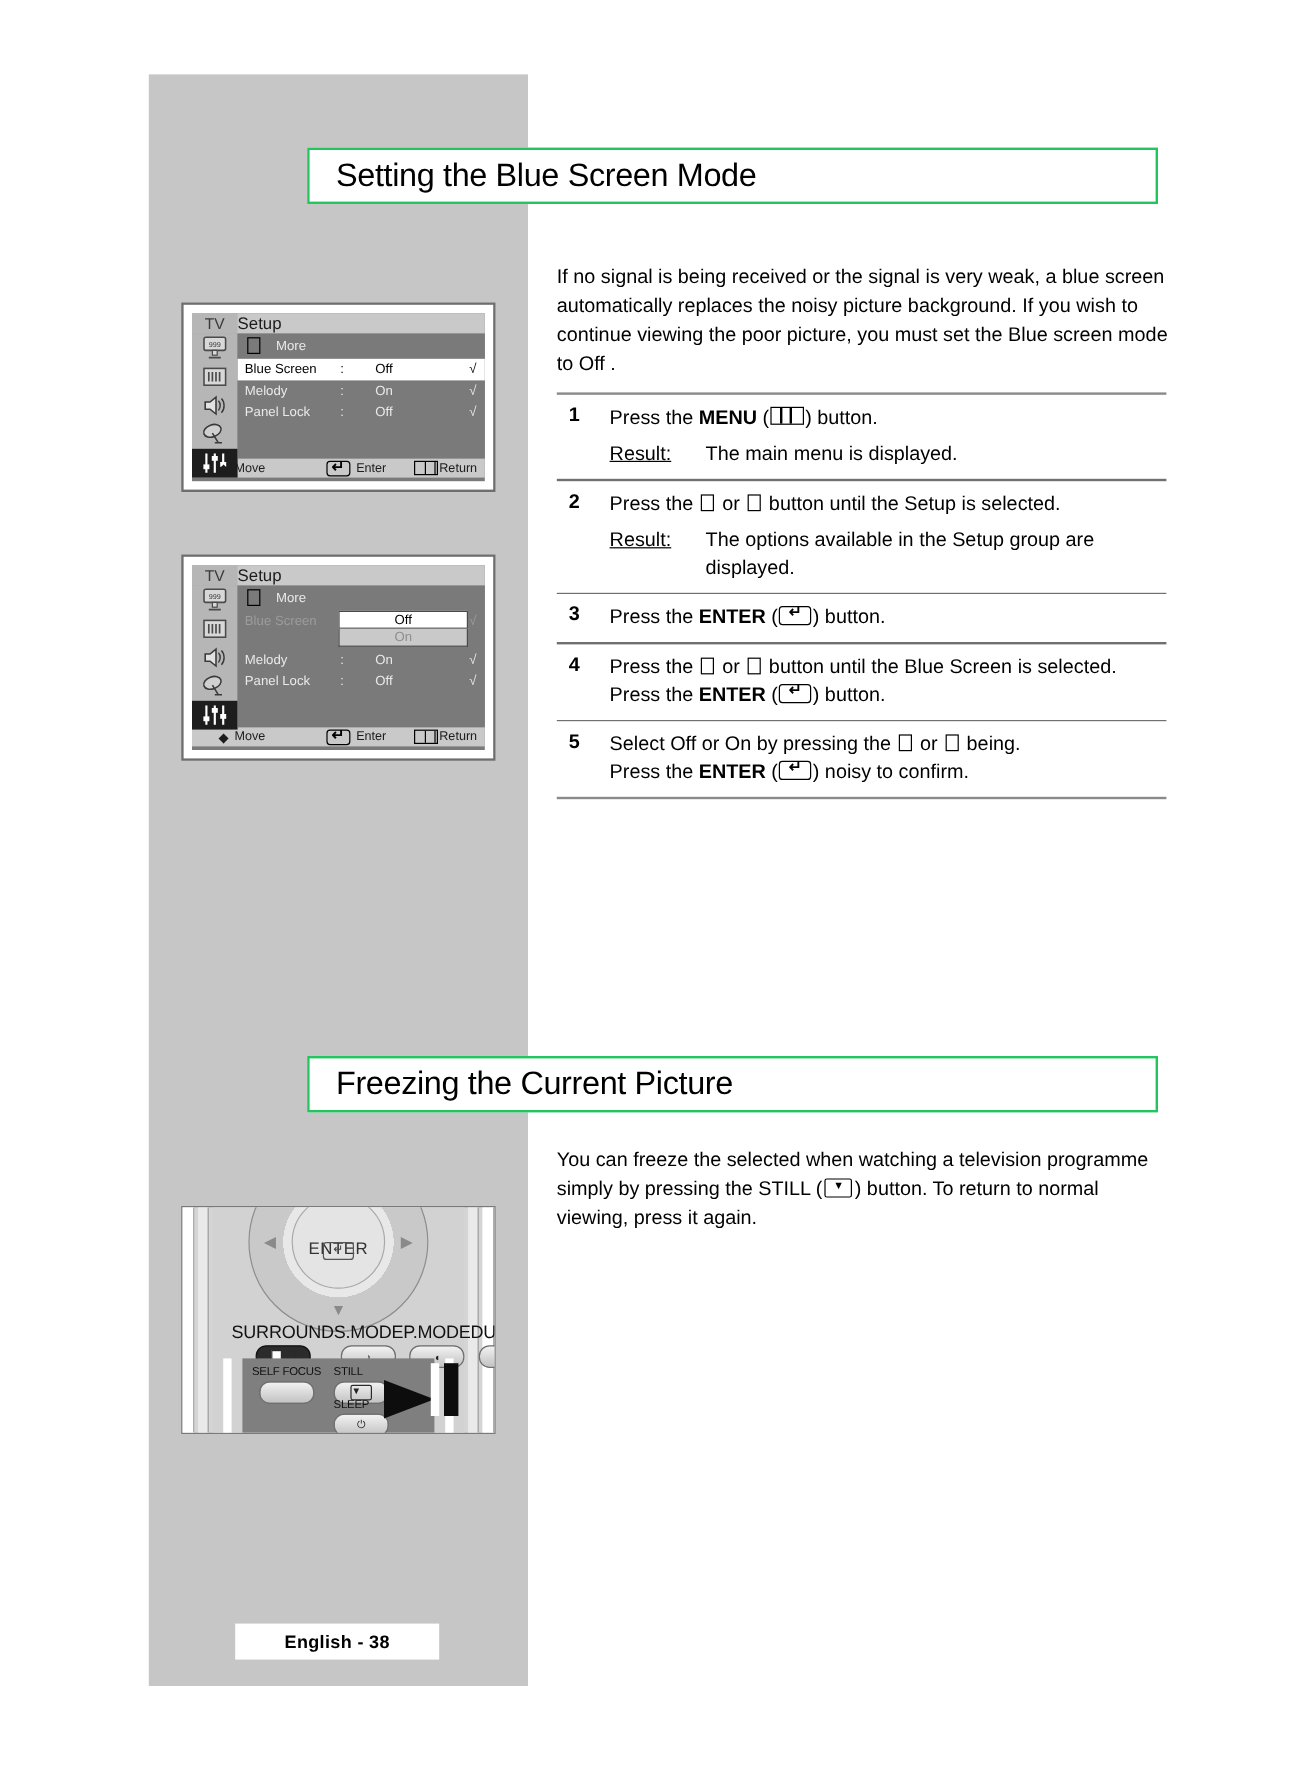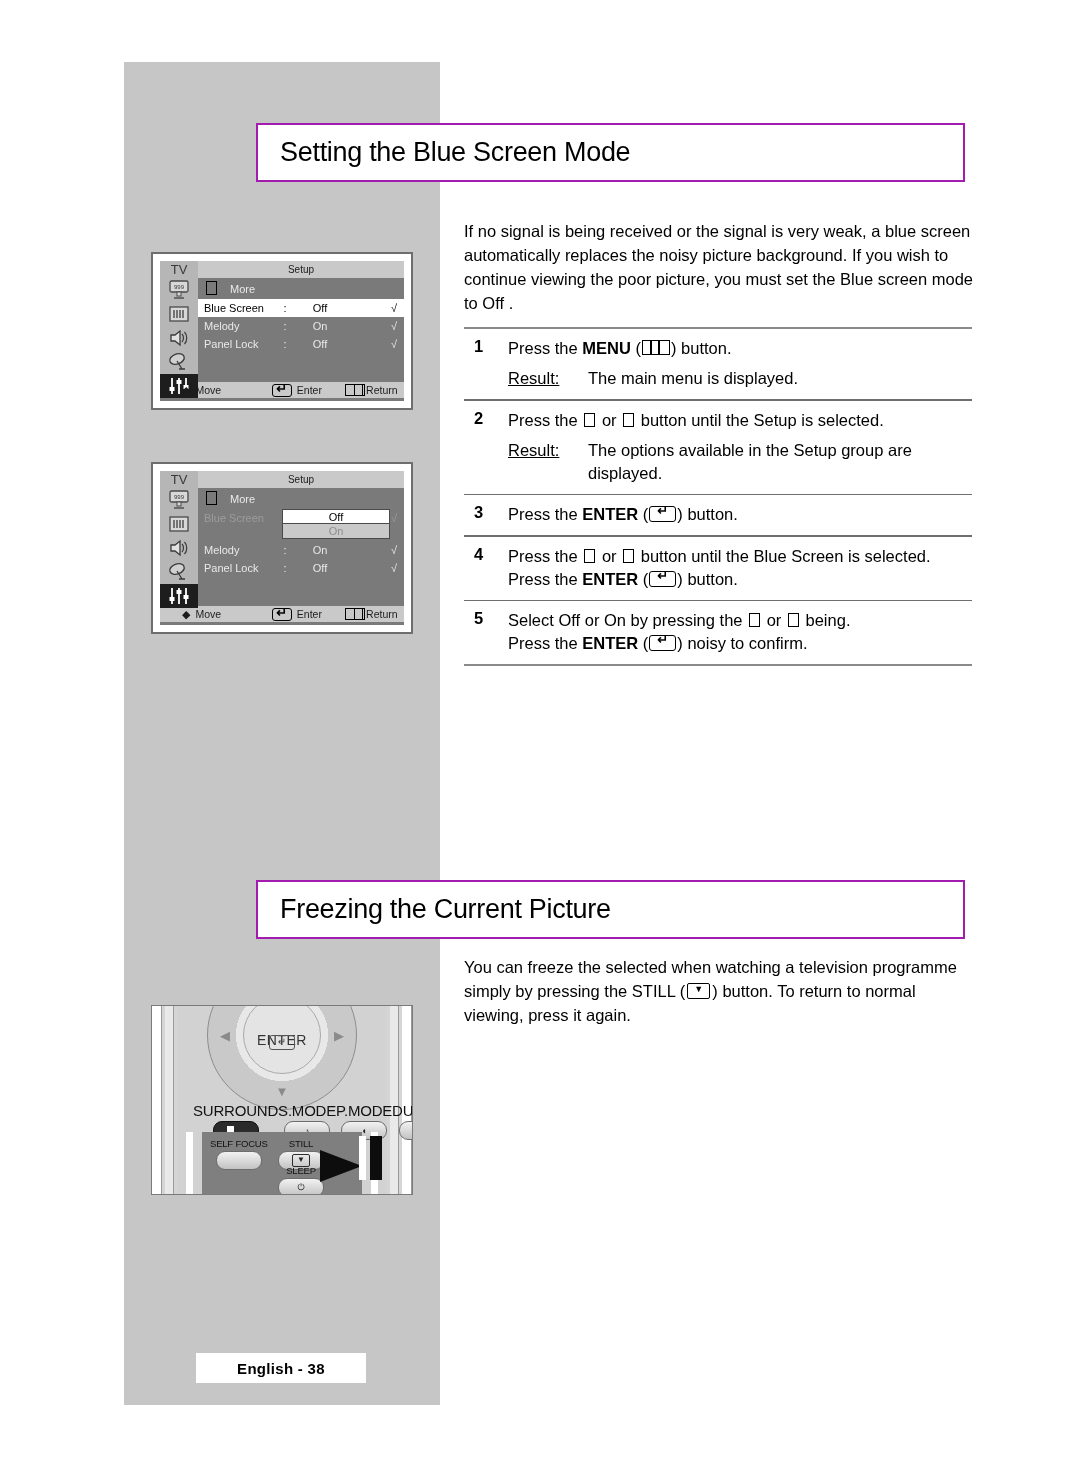--- a/index.html
+++ b/index.html
@@ -14,23 +14,23 @@
 
   
   .grey-band{
     position:absolute;left:124px;top:62px;width:316px;height:1343px;
     background:#c6c6c6;
   }
 
   
   .section-title{
     position:absolute;
-    left:256px;width:709px;height:59px;
+    left:256px;width:709px;height:47px;
     background:#ffffff;
-    border:2px solid #a21caf;
+    border:2px solid #22c55e;
     box-sizing:border-box;
     display:flex;align-items:center;
   }
   .section-title span{
     font-size:27px;color:#000;padding-left:22px;letter-spacing:-0.3px;
     font-family:"Liberation Sans", sans-serif;
   }
   #title-1{top:123px;}
   #title-2{top:880px;}
 
@@ -104,21 +104,21 @@
     position:relative;width:100%;height:100%;background:#7a7a7a;
   }
   .osd-top{
     display:flex;height:17px;background:#c9c9c9;
   }
   .osd-top .tv{
     width:38px;font-size:13px;color:#3a3a3a;text-align:center;
     line-height:17px;background:#b6b6b6;
   }
   .osd-top .cap{
-    flex:1;font-size:10px;color:#1c1c1c;text-align:center;line-height:17px;
+    flex:1;font-size:14px;color:#1c1c1c;line-height:17px;
   }
   .osd-mid{display:flex;}
   .osd-rail{
     width:38px;background:#b6b6b6;
   }
   .rail-ico{
     height:24px;display:flex;align-items:center;justify-content:center;
   }
   .rail-ico.sel{background:#1d1d1d;}
   .osd-body{flex:1;background:#7a7a7a;position:relative;}
@@ -209,21 +209,21 @@
   .pill.dark{background:#2b2b2b;border-color:#111;color:#fff;}
   .pill .dd{width:7px;height:10px;background:#fff;margin:0 1px;border:1px solid #2b2b2b;}
   .pill .dd.b{background:#2b2b2b;}
 
   .lowerband{
     position:absolute;left:25px;right:25px;bottom:0;height:62px;background:#7f7f7f;
   }
   .lb-side{position:absolute;top:0;bottom:0;width:7px;background:#ffffff;}
   .lb-side.l{left:-16px;}
   .lb-side.r{right:-16px;}
-  .lb-cell{position:absolute;text-align:center;}
+  .lb-cell{position:absolute;}
   .lb-cell .cap{font-size:9.5px;color:#111;letter-spacing:-0.2px;}
   .still-wedge{
     position:absolute;left:118px;top:18px;
     width:0;height:0;border-top:16px solid transparent;border-bottom:16px solid transparent;
     border-left:42px solid #0d0d0d;
   }
   .still-bar{position:absolute;left:168px;top:4px;width:12px;height:44px;background:#0d0d0d;}
   .still-bar2{position:absolute;left:157px;top:4px;width:7px;height:44px;background:#ffffff;}
 
   

